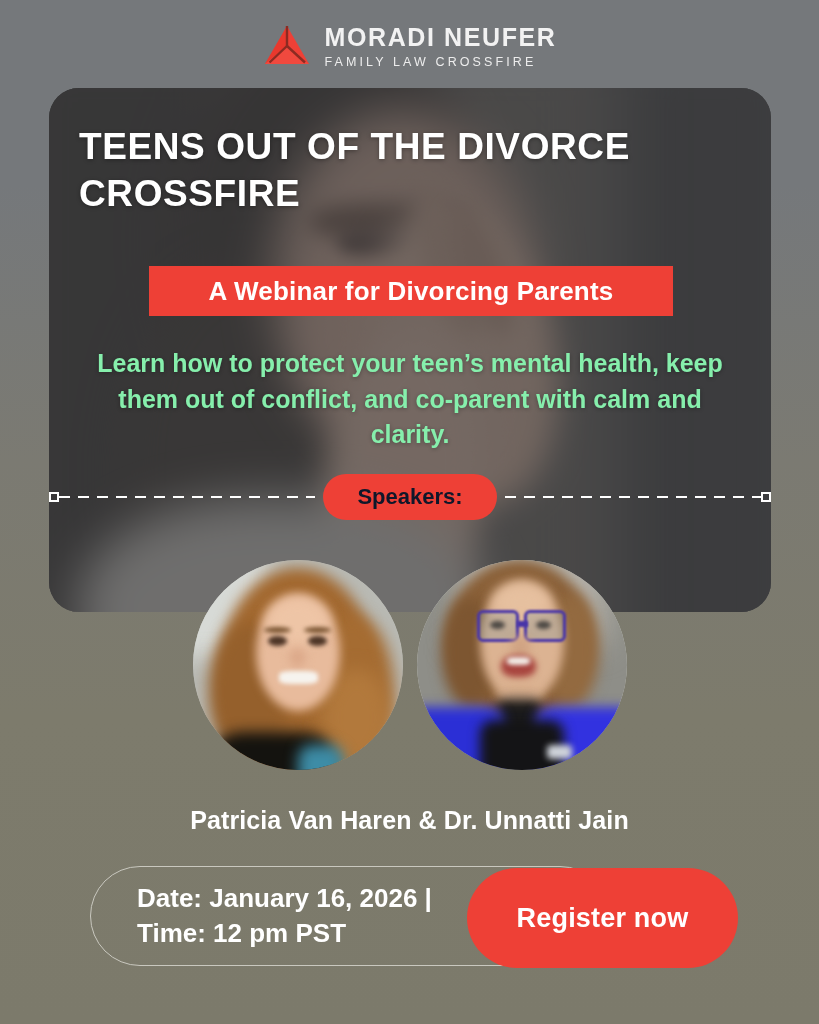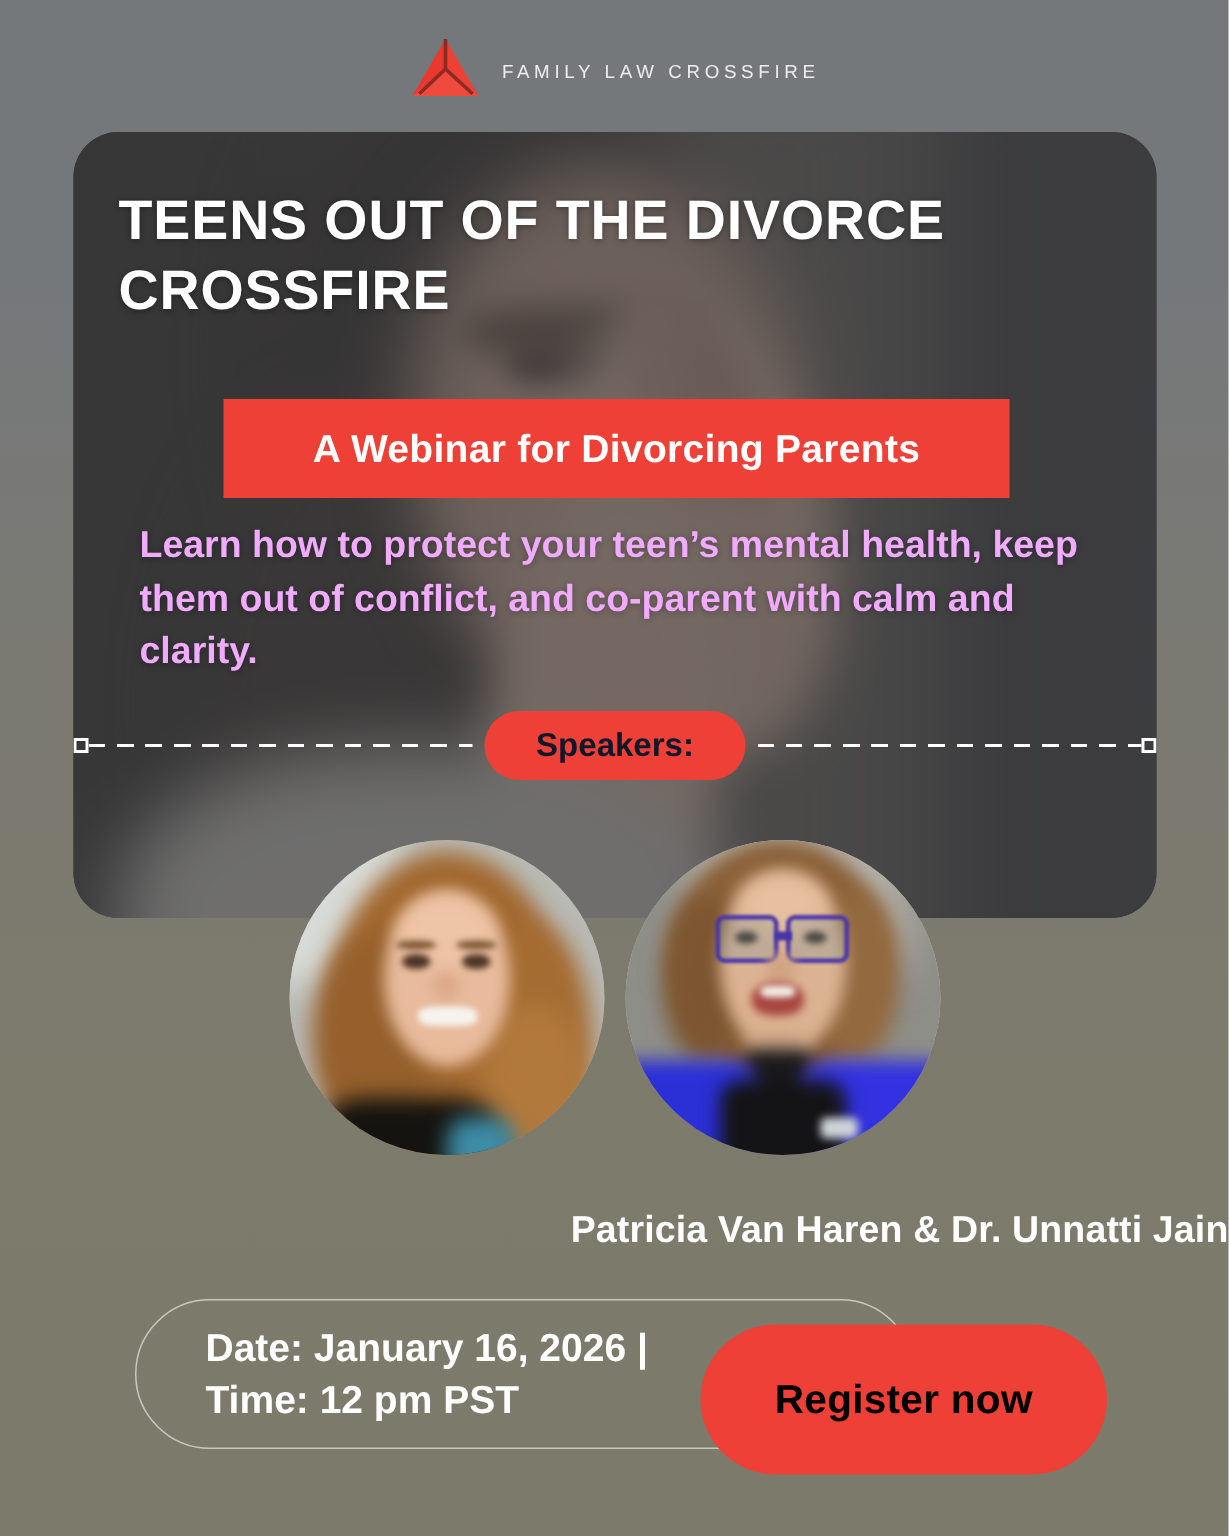--- a/index.html
+++ b/index.html
@@ -87,35 +87,36 @@
     font-weight:700;
     letter-spacing:0.6px;
     line-height:1.26;
     text-transform:uppercase;
     padding:0 30px;
     text-shadow:0 1px 4px rgba(0,0,0,0.35);
   }
 
   .subtitle-band {
     position:absolute; left:100px; top:178px;
-    width:524px; height:66px;
+    width:524px; height:50px;
     background:#ee4036;
     display:flex; align-items:center; justify-content:center;
   }
   .subtitle-band span {
     color:#ffffff;
     font-size:26px;
     font-weight:700;
     letter-spacing:0.2px;
     white-space:nowrap;
   }
 
   .blurb {
     position:absolute; left:44px; right:44px; top:258px;
-    color:#f0abfc;
+    text-align:center;
+    color:#86efac;
     font-size:25px;
     font-weight:600;
     line-height:1.42;
     text-shadow:0 1px 4px rgba(0,0,0,0.3);
   }
 
   
   .speakers-row {
     position:absolute; left:0; right:0; top:383px;
     height:52px;
@@ -200,21 +201,21 @@
   .s2-teeth2 { left:43%; top:46%; width:11%; height:4%;  background:#f2ece6; filter:blur(2px); border-radius:30%; }
   .s2-chin   { left:39%; top:58%; width:20%; height:12%; background:#d8ae8c; filter:blur(6px); }
   .s2-neck   { left:38%; top:66%; width:22%; height:20%; background:#1b1b1c; filter:blur(6px); border-radius:20%; }
   .s2-blzL   { left:-6%; top:70%; width:48%; height:46%; background:#2b2fd6; filter:blur(6px); border-radius:18%; }
   .s2-blzR   { left:56%; top:70%; width:50%; height:46%; background:#3232e0; filter:blur(6px); border-radius:18%; }
   .s2-top    { left:30%; top:76%; width:40%; height:34%; background:#141416; filter:blur(6px); border-radius:18%; }
   .s2-pin    { left:62%; top:88%; width:12%; height:7%;  background:#cfd3da; filter:blur(3px); border-radius:20%; }
 
   .speaker-names {
     position:absolute; left:0; right:0; top:806px;
-    text-align:right;
+    text-align:center;
     color:#ffffff;
     font-size:25px;
     font-weight:700;
     letter-spacing:0.1px;
   }
 
   
   .footer {
     position:absolute; left:90px; top:866px;
     width:648px; height:100px;
@@ -228,46 +229,47 @@
     padding-left:46px;
   }
   .date-text {
     color:#ffffff;
     font-size:26px;
     font-weight:700;
     line-height:1.35;
     white-space:pre-line;
   }
   .register-btn {
-    position:absolute; left:377px; top:17px;
+    position:absolute; left:377px; top:2px;
     width:271px; height:100px;
     background:#ee4036;
     border:none;
     border-radius:999px;
-    color:#000000;
+    color:#ffffff;
     font-family:"Liberation Sans", sans-serif;
     font-size:27px;
     font-weight:600;
     cursor:pointer;
     letter-spacing:0.2px;
   }
 </style>
 </head>
 <body>
 
 <div class="brand">
   <svg class="brand-mark" viewBox="0 0 48 46">
     <path d="M24 2 L46 40 L2 40 Z" fill="#ee4036"></path>
     <path d="M24 2 L24 22 L2 40 Z" fill="#e8372c" opacity="0.85"></path>
     <path d="M24 22 L46 40 L2 40 Z" fill="#f04a3f" opacity="0.9"></path>
     <path d="M24 2 L24 22" stroke="#8c2b22" stroke-width="2.4" fill="none"></path>
     <path d="M24 22 L6.5 38.5" stroke="#8c2b22" stroke-width="2.4" fill="none"></path>
     <path d="M24 22 L42 38.5" stroke="#8c2b22" stroke-width="2.4" fill="none"></path>
   </svg>
   <div class="brand-words">
+    <div class="brand-name">MORADI NEUFER</div>
     <div class="brand-tag">FAMILY LAW CROSSFIRE</div>
   </div>
 </div>
 
 <div class="hero">
 
   <div class="hero-photo">
     <span class="ph ph-bgL"></span>
     <span class="ph ph-bgR"></span>
     <span class="ph ph-bgC"></span>

